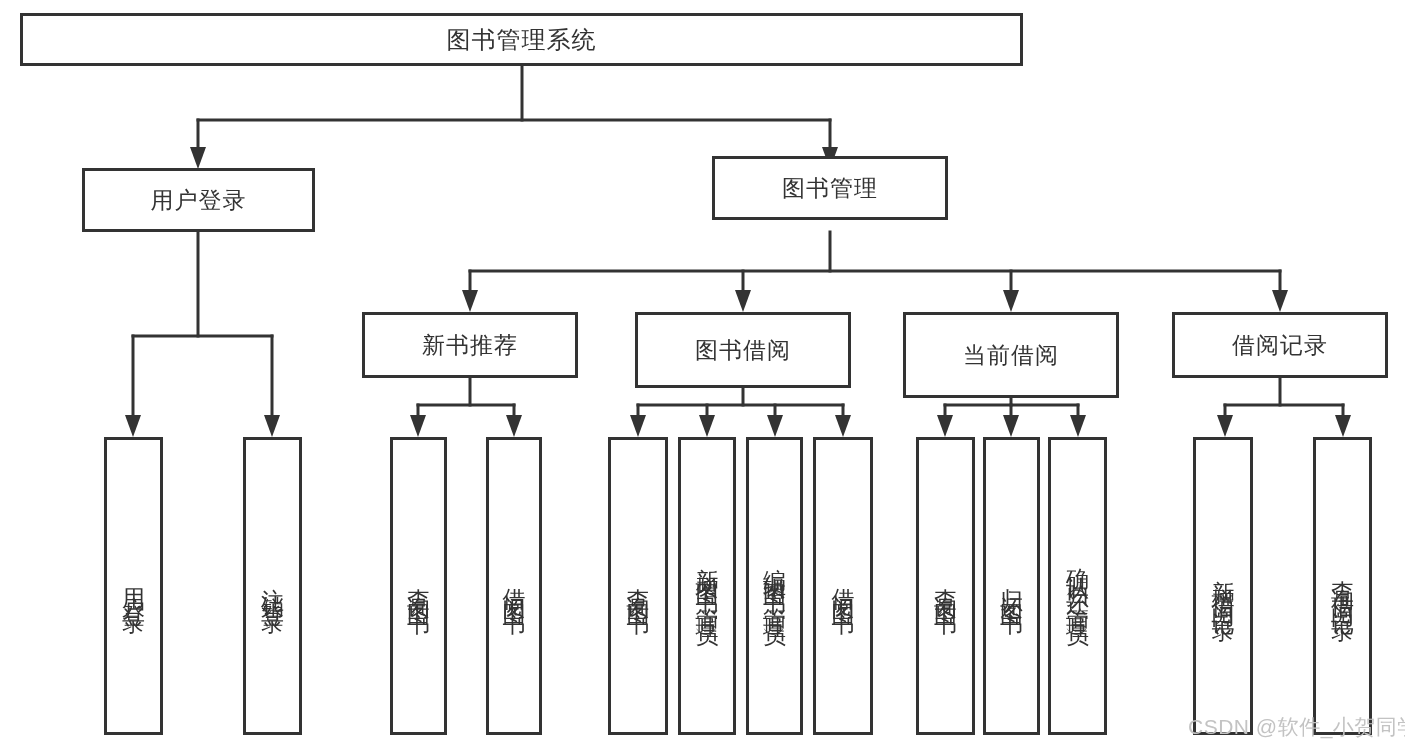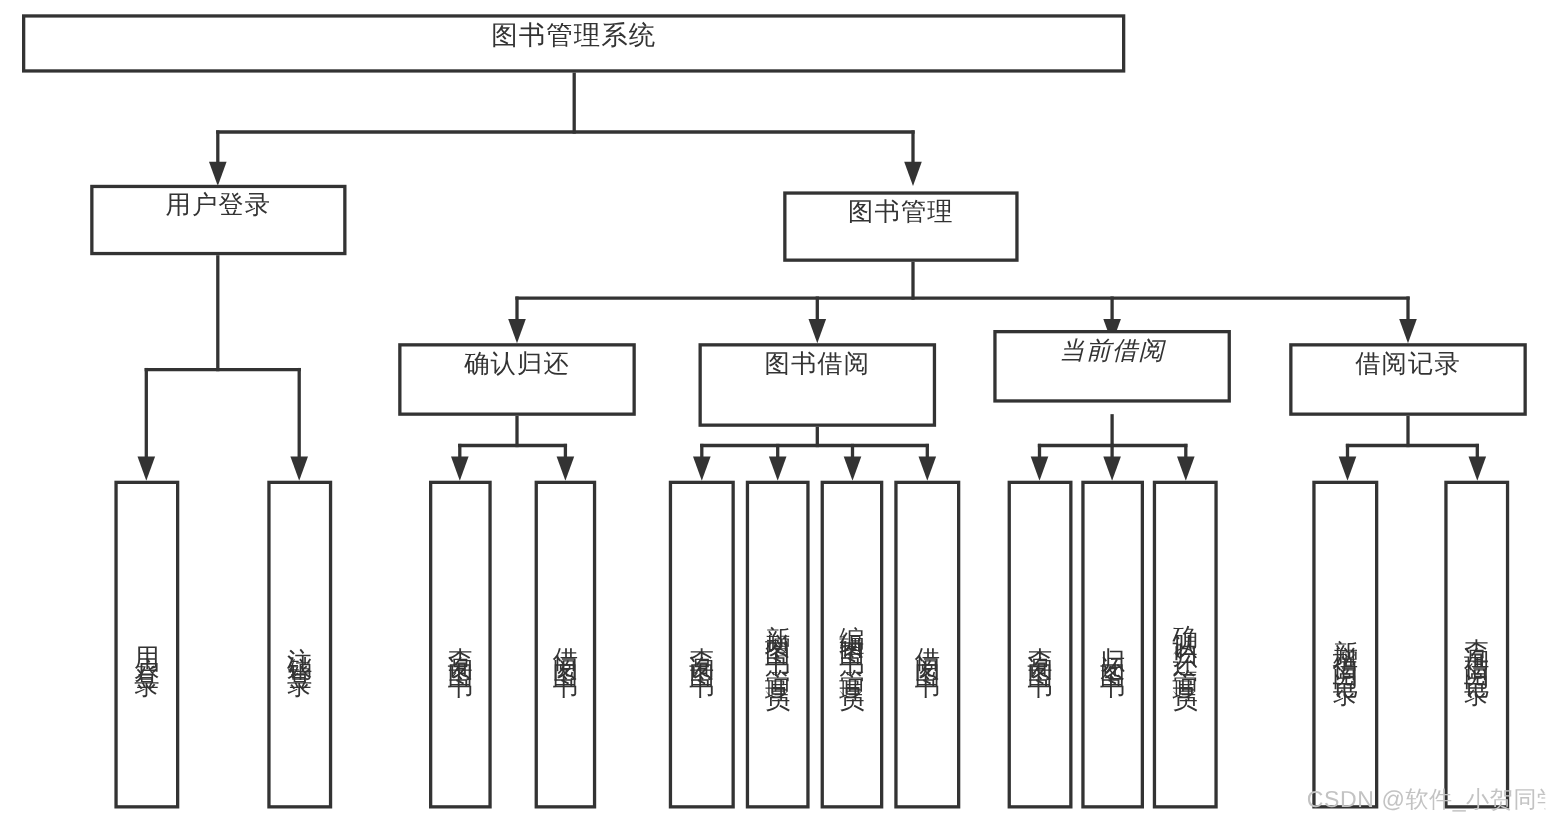--- a/index.html
+++ b/index.html
@@ -17,21 +17,21 @@
     left: 0; top: 0;
     width: 1405px;
     height: 747px;
   }
   .hbox {
     position: absolute;
     box-sizing: border-box;
     border: 3px solid #333333;
     background: #ffffff;
     display: flex;
-    align-items: flex-start;
+    align-items: center;
     justify-content: center;
     font-size: 23px;
     letter-spacing: 1px;
     color: #333333;
     white-space: nowrap;
   }
   .hbox.root { font-size: 24px; }
   .vbox {
     position: absolute;
     box-sizing: border-box;
@@ -136,31 +136,31 @@
     </g>
   </svg>
 
   <div class="hbox root" style="left:20px; top:13px; width:1003px; height:53px;">
     <span>图书管理系统</span>
   </div>
 
   <div class="hbox" style="left:82px; top:168px; width:233px; height:64px;">
     <span>用户登录</span>
   </div>
-  <div class="hbox" style="left:712px; top:174px; width:214px; height:64px;">
+  <div class="hbox" style="left:712px; top:156px; width:236px; height:64px;">
     <span>图书管理</span>
   </div>
 
   <div class="hbox" style="left:362px; top:312px; width:216px; height:66px;">
-    <span>确认归还</span>
+    <span>新书推荐</span>
   </div>
   <div class="hbox" style="left:635px; top:312px; width:216px; height:76px;">
     <span>图书借阅</span>
   </div>
-  <div class="hbox" style="left:903px; top:300px; width:216px; height:66px;font-style:italic;">
+  <div class="hbox" style="left:903px; top:312px; width:216px; height:86px;">
     <span>当前借阅</span>
   </div>
   <div class="hbox" style="left:1172px; top:312px; width:216px; height:66px;">
     <span>借阅记录</span>
   </div>
 
   <div class="vbox" style="left:104px; width:59px;">
     <span class="vtext">用户登录</span>
   </div>
   <div class="vbox" style="left:243px; width:59px;">

